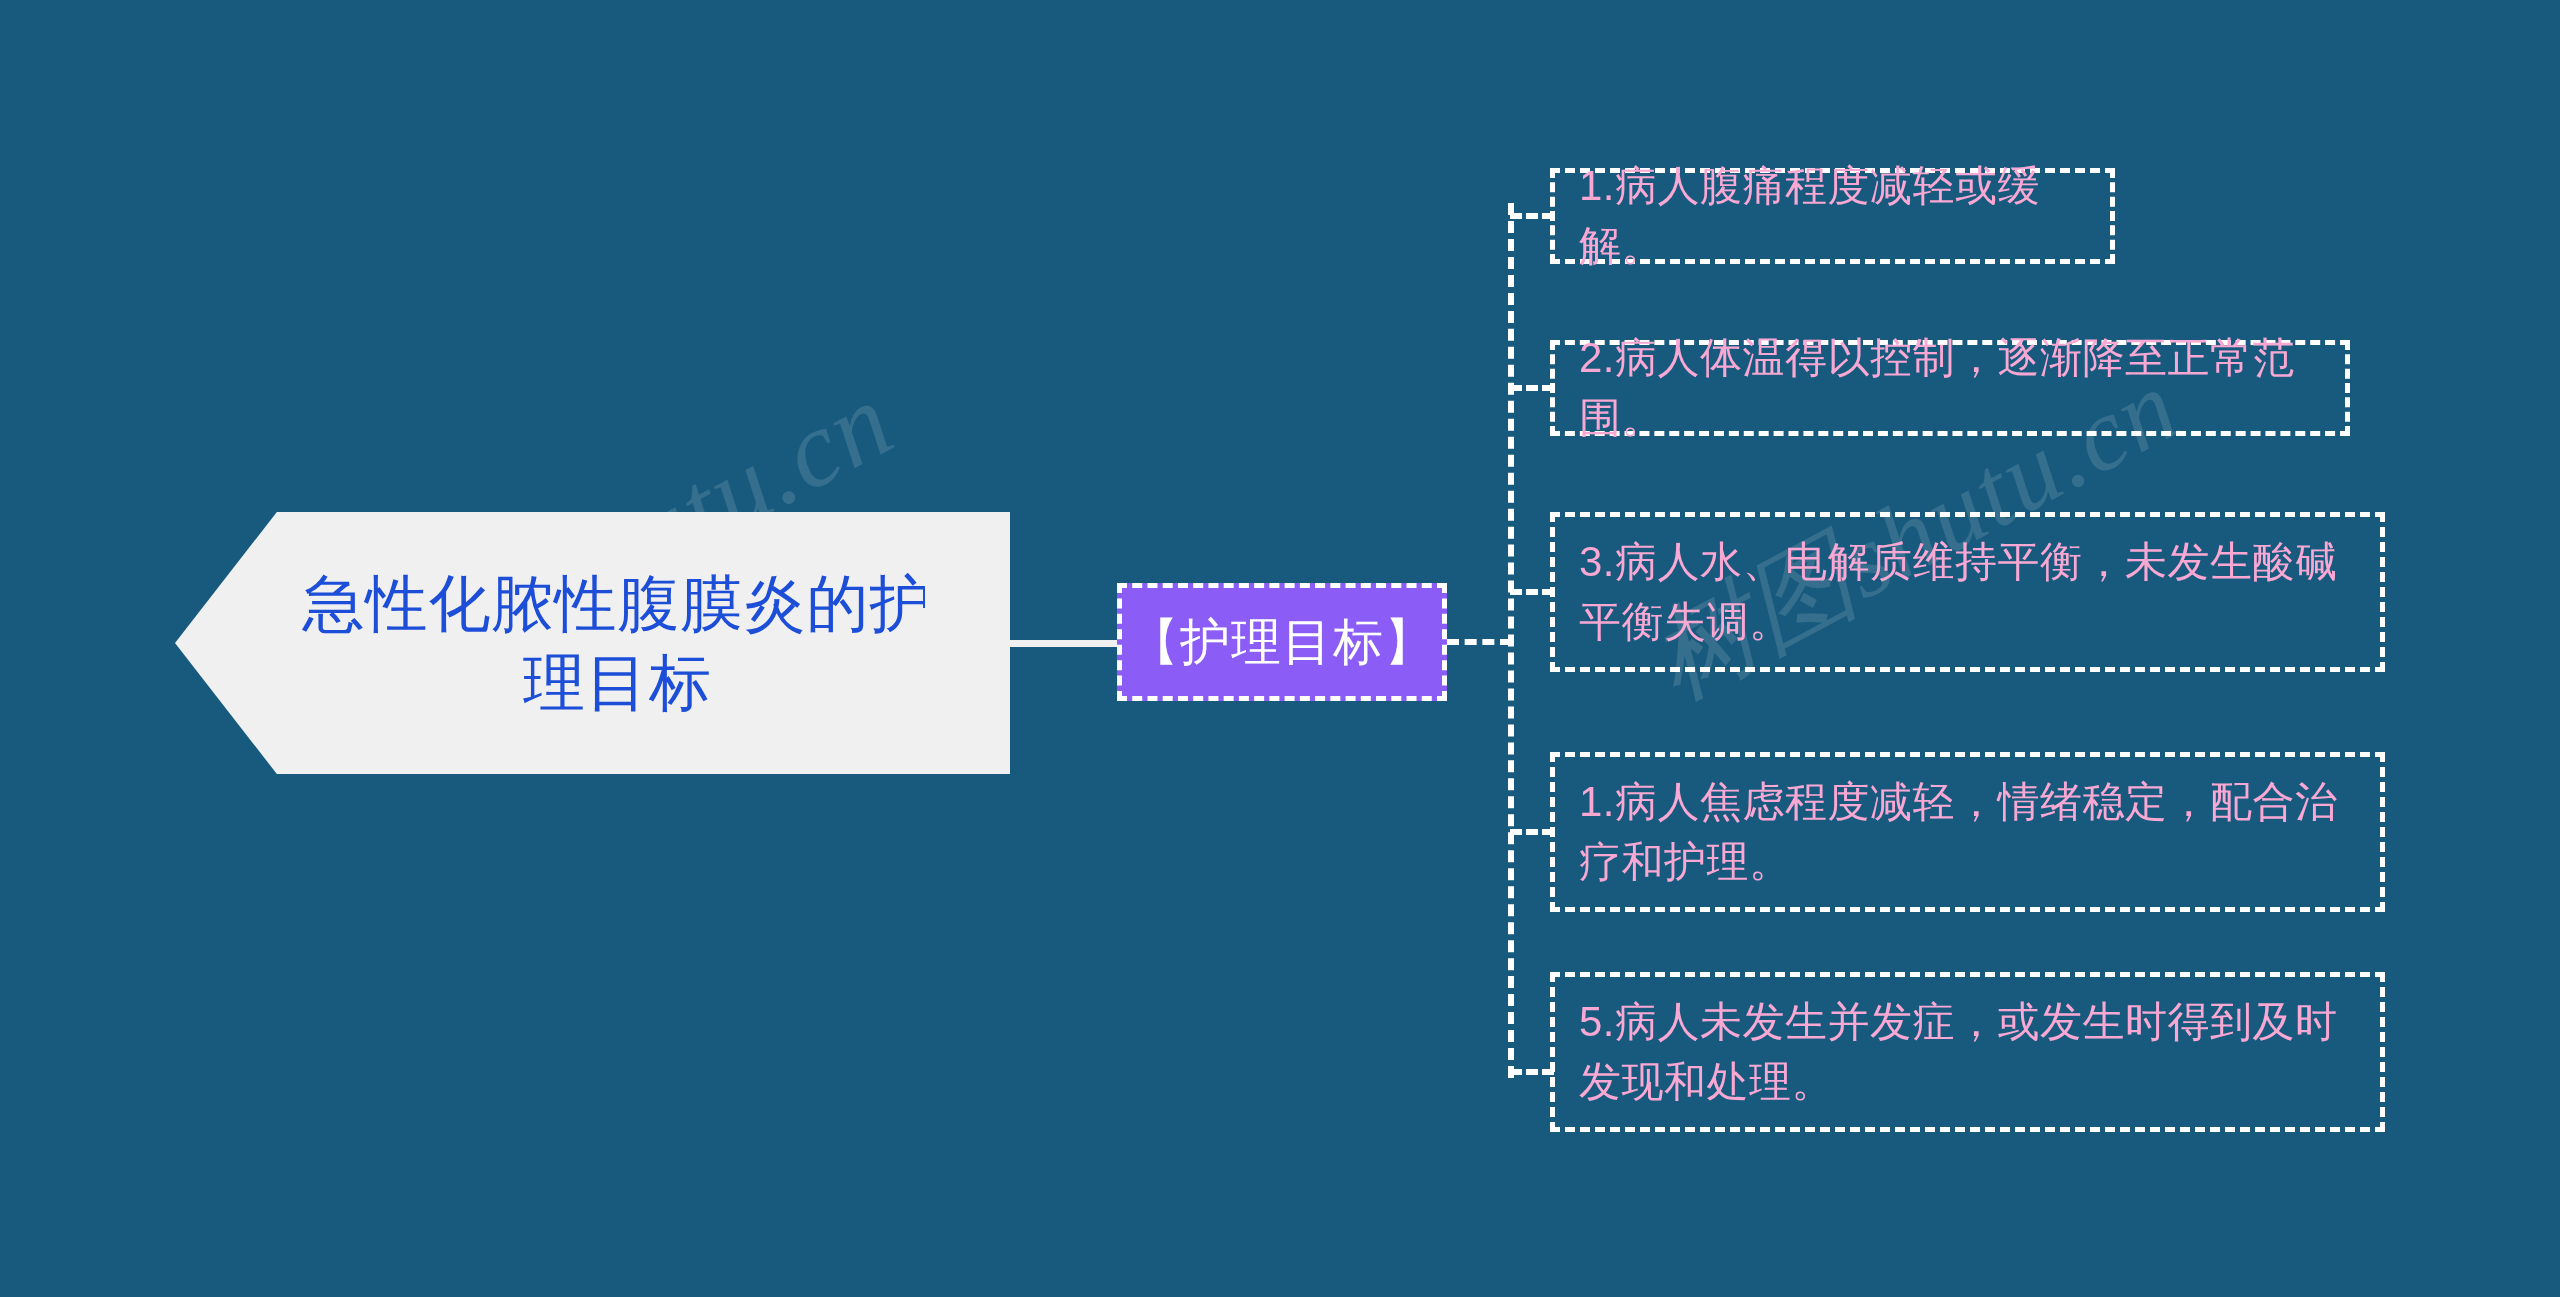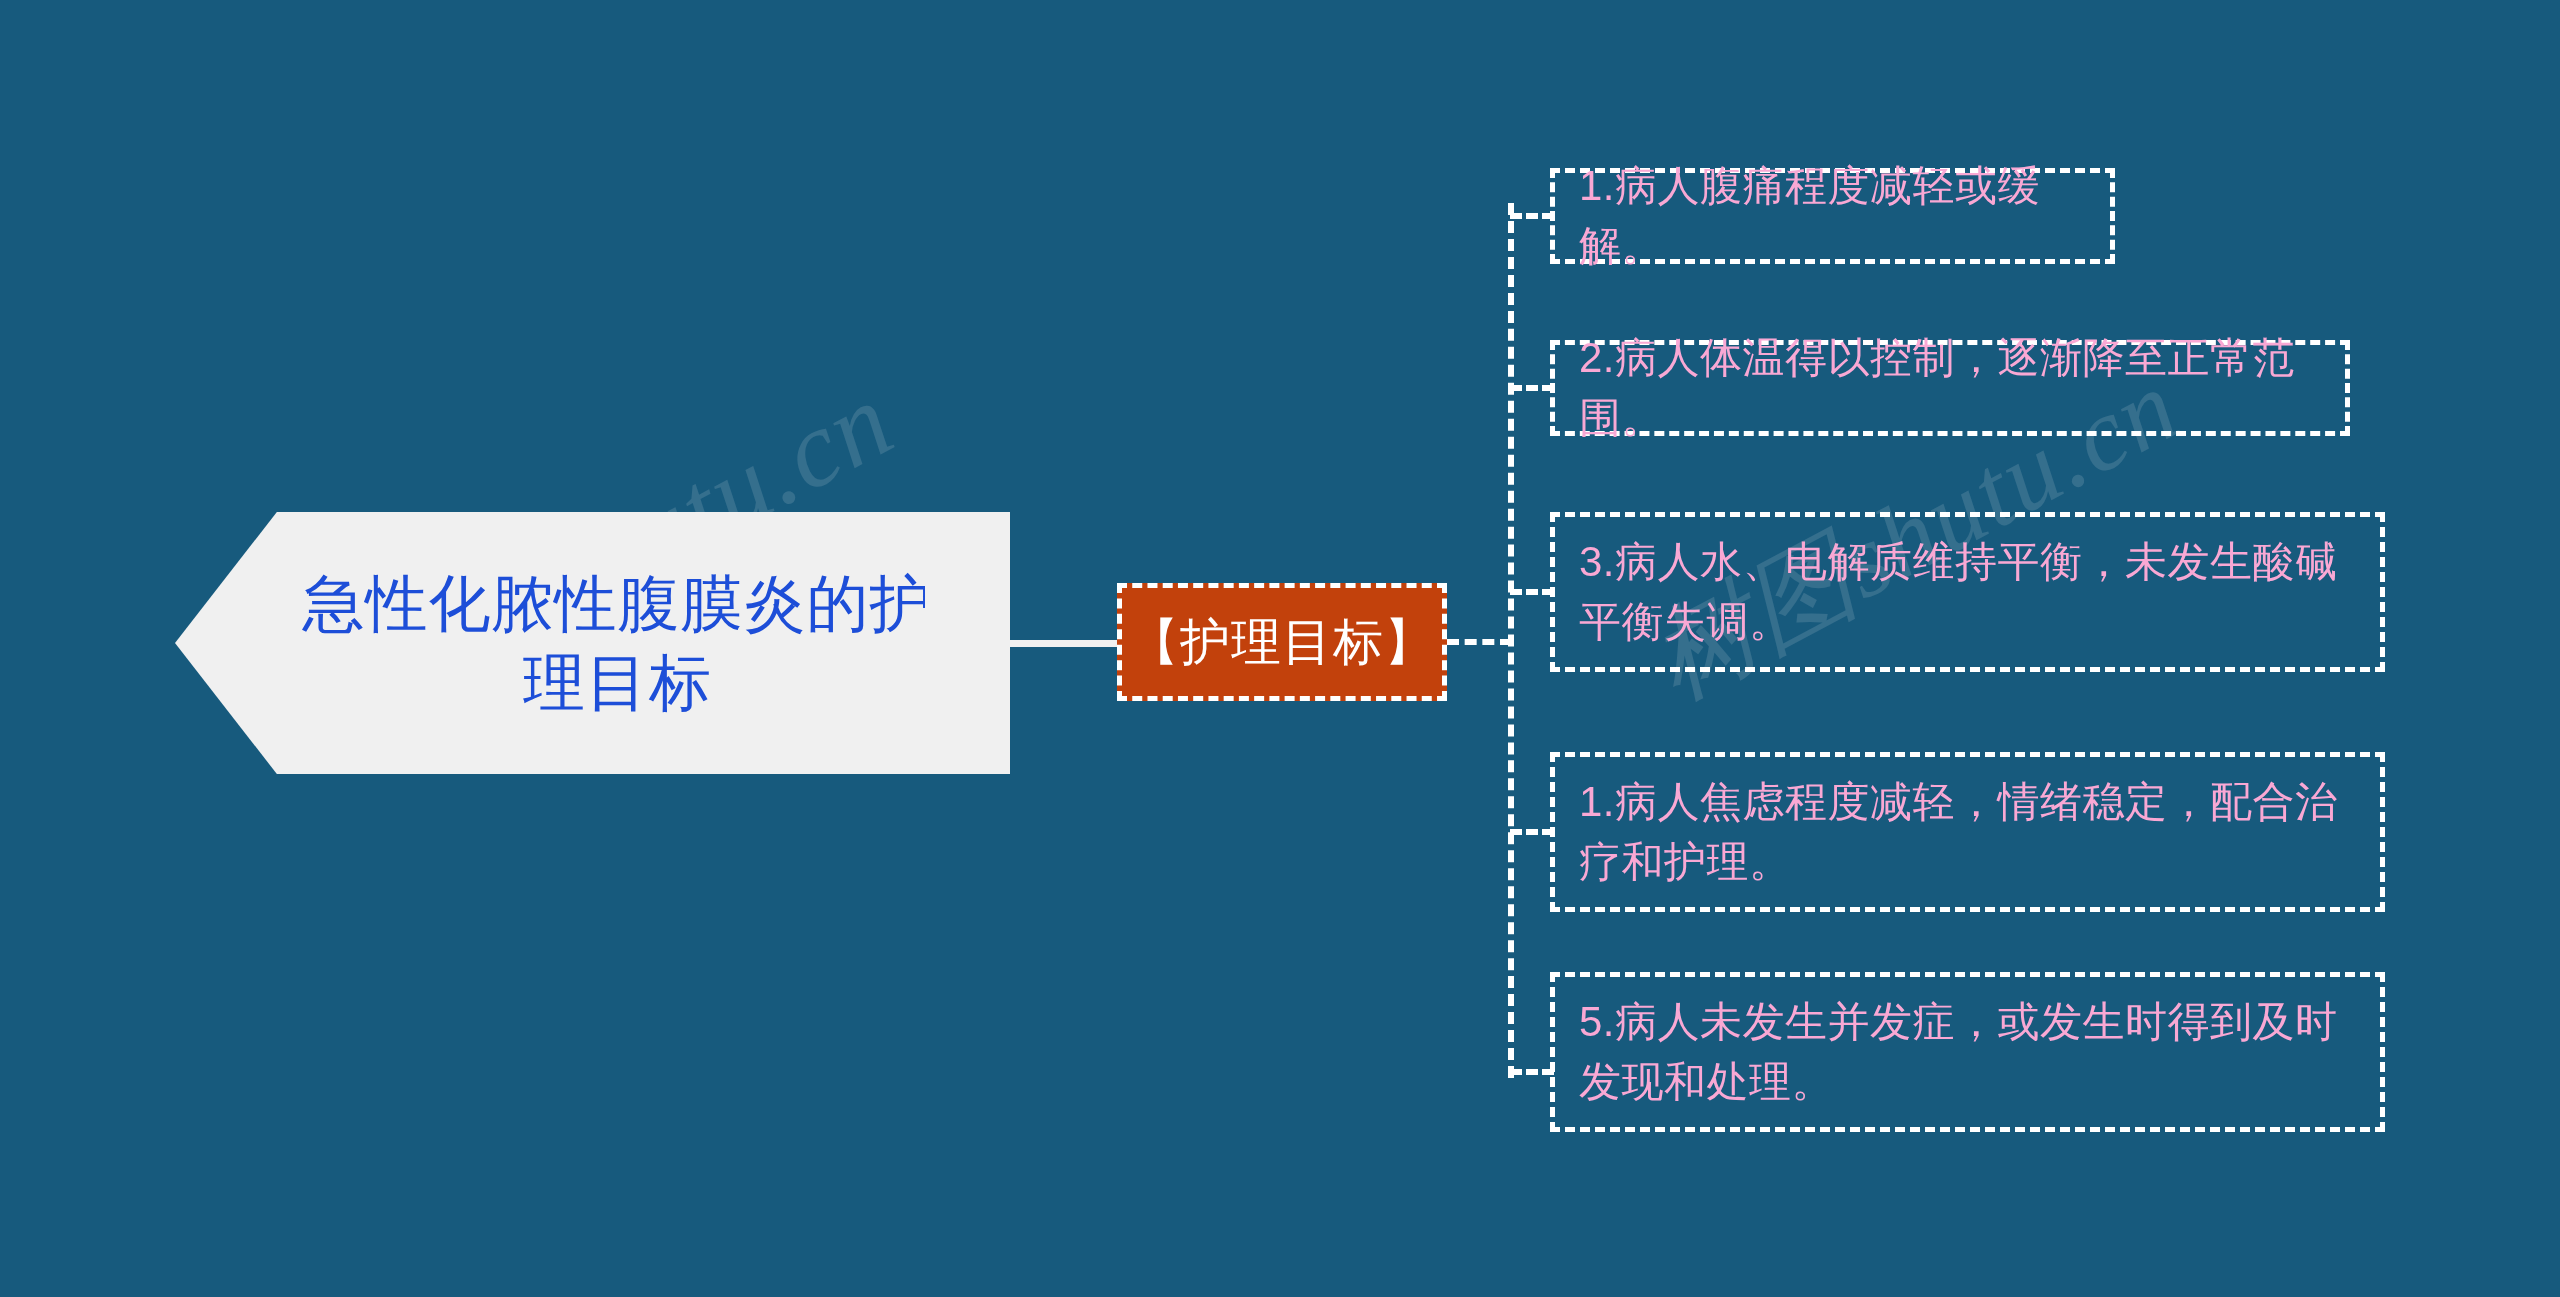--- a/index.html
+++ b/index.html
@@ -94,21 +94,21 @@
     background: #F0F0F0;
   }
 
   
   #center-node {
     position: absolute;
     left: 1117px;
     top: 583px;
     width: 330px;
     height: 118px;
-    background: #c2410c;
+    background: #8b5cf6;
     border: 5px dashed #FFFFFF;
     box-sizing: border-box;
     display: flex;
     align-items: center;
     justify-content: center;
   }
   #center-label {
     font-size: 50px;
     color: #FFFFFF;
     letter-spacing: 1px;

